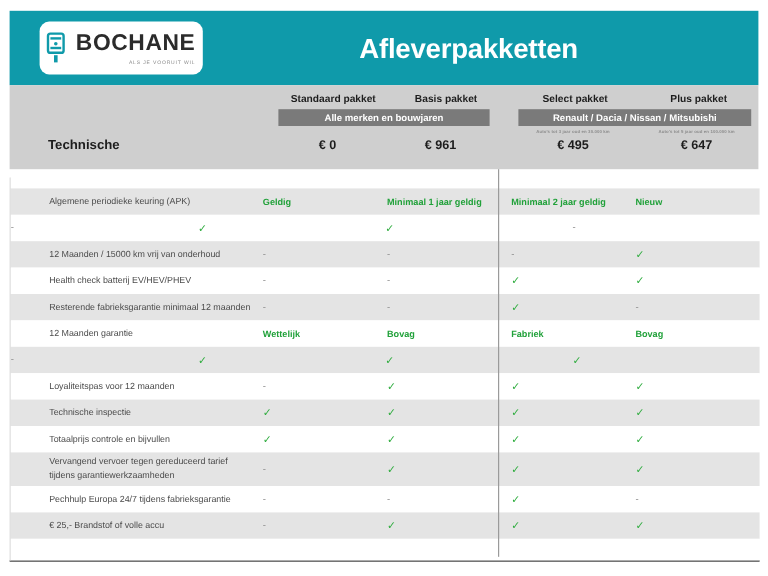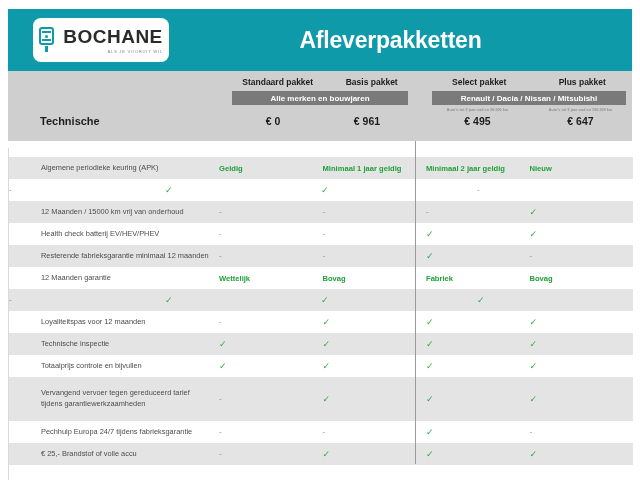--- a/index.html
+++ b/index.html
@@ -182,21 +182,21 @@
     border-left: 1px solid #d9d9d9;
   }
   .row {
     position: relative;
     display: flex;
     align-items: center;
     height: 22px;
     background: #ffffff;
   }
   .row.alt { background: #e4e4e4; }
-  .row.tall { height: 44px; }
+  .row.tall { height: 28px; }
   .row.spacer { height: 9px; }
   .row.endpad { height: 18px; }
 
   .feat {
     width: 210px;
     padding-left: 32px;
     box-sizing: border-box;
     font-size: 7.4px;
     color: #4c4c4c;
     line-height: 1.45;

